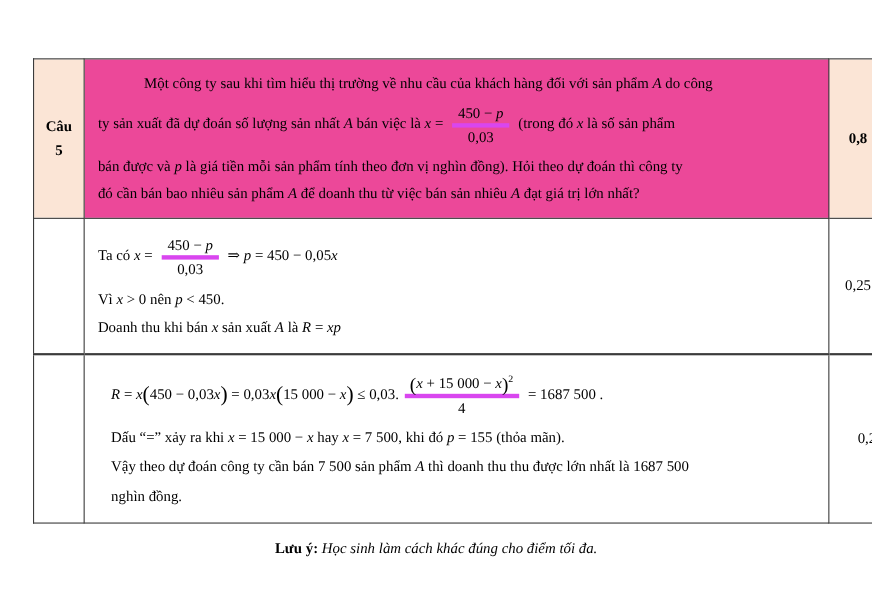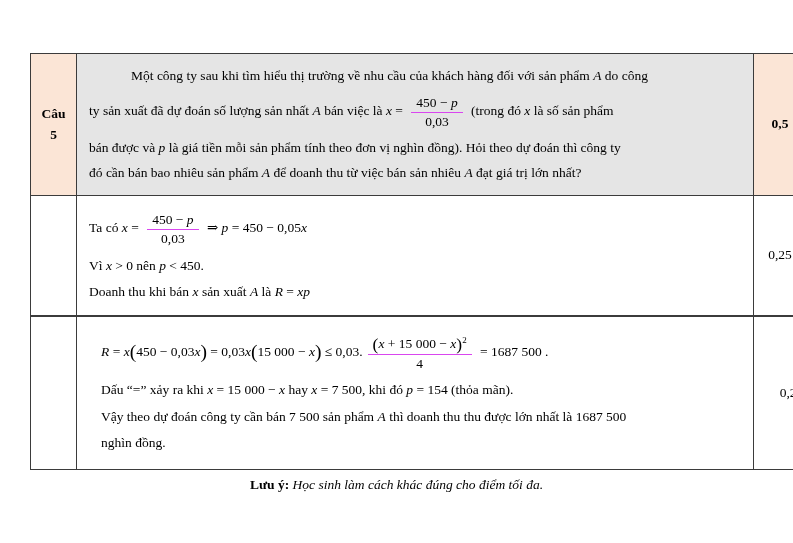--- a/index.html
+++ b/index.html
@@ -30,21 +30,21 @@
     font-size:14px;
     line-height:1.6;
     margin-left:28px;
   }
   td.qempty{width:43px;background:#fff;}
   td.content{
     width:652px;
     padding:5px 12px;
     vertical-align:middle;
   }
-  td.content.hl{background:#e5e5e5;}
+  td.content.hl{background:#ec4899;}
   td.score{
     width:50px;
     text-align:center;
     background:#fff;
     font-size:14px;
   }
   td.score.hl{background:#fbe5d6;font-weight:bold;}
   tr.r1{height:132px;}
   tr.r2{height:108px;}
   tr.r3{height:154px;}
@@ -55,29 +55,29 @@
   i.mv{font-family:"Liberation Serif",serif;}
   .frac{
     display:inline-block;
     vertical-align:middle;
     text-align:center;
     margin:1px 5px;
     line-height:1.15;
   }
   .frac .num{
     display:block;
-    border-bottom:1px solid #d946ef;
+    border-bottom:4px solid #d946ef;
     padding:1px 5px 2px 5px;
   }
   .frac .den{display:block;padding:1px 5px 0 5px;}
   .bp{font-size:1.45em;font-weight:400;vertical-align:-0.12em;line-height:0;}
   .num .bp{font-size:1.3em;}
   sup.sq{font-size:9px;vertical-align:super;line-height:0;}
   .footer{
-    position:absolute;left:0;top:472px;width:793px;
+    position:absolute;left:0;top:486px;width:793px;
     text-align:center;
     font-size:13.5px;
     line-height:1.9;
   }
   .note-label{font-weight:bold;}
   .note-text{font-style:italic;}
   .end-line{font-weight:bold;}
 </style>
 </head>
 <body>
@@ -91,38 +91,38 @@
       <td class="qcell">
         <div>Câu</div>
         <div>5</div>
       </td>
       <td class="content hl">
         <div class="tline indent"><span>Một công ty sau khi tìm hiểu thị trường về nhu cầu của khách hàng đối với sản phẩm </span><i class="mv">A</i><span>  do công</span></div>
         <div class="tline"><span>ty sản xuất đã dự đoán số lượng sản nhất </span><i class="mv">A</i><span>  bán việc là </span><i class="mv">x</i><span> = </span><span class="frac"><span class="num"><span>450 − </span><i class="mv">p</i></span><span class="den">0,03</span></span><span> (trong đó </span><i class="mv">x</i><span>  là số sản phẩm</span></div>
         <div class="tline"><span>bán được và </span><i class="mv">p</i><span>  là giá tiền mỗi sản phẩm tính theo đơn vị nghìn đồng). Hỏi theo dự đoán thì công ty</span></div>
         <div class="tline"><span>đó cần bán bao nhiêu sản phẩm </span><i class="mv">A</i><span>  để doanh thu từ việc bán sản nhiêu </span><i class="mv">A</i><span>  đạt giá trị lớn nhất?</span></div>
       </td>
-      <td class="score hl"><span>0,5</span></td>
+      <td class="score hl"><span>0,8</span></td>
     </tr>
 
     <tr class="r2">
       <td class="qempty"></td>
       <td class="content">
         <div class="tline"><span>Ta có </span><i class="mv">x</i><span> = </span><span class="frac"><span class="num"><span>450 − </span><i class="mv">p</i></span><span class="den">0,03</span></span><span> ⇒ </span><i class="mv">p</i><span> = 450 − 0,05</span><i class="mv">x</i></div>
         <div class="tline"><span>Vì </span><i class="mv">x</i><span> &gt; 0 nên </span><i class="mv">p</i><span> &lt; 450.</span></div>
         <div class="tline"><span>Doanh thu khi bán </span><i class="mv">x</i><span>  sản xuất </span><i class="mv">A</i><span>  là  </span><i class="mv">R</i><span> = </span><i class="mv">xp</i></div>
       </td>
       <td class="score"><span>0,25</span></td>
     </tr>
 
     <tr class="r3">
       <td class="qempty"></td>
       <td class="content">
         <div class="tline"><i class="mv">R</i><span> = </span><i class="mv">x</i><span class="bp">(</span><span>450 − 0,03</span><i class="mv">x</i><span class="bp">)</span><span> = 0,03</span><i class="mv">x</i><span class="bp">(</span><span>15 000 − </span><i class="mv">x</i><span class="bp">)</span><span> ≤ 0,03.</span><span class="frac"><span class="num"><span class="bp">(</span><i class="mv">x</i><span> + 15 000 − </span><i class="mv">x</i><span class="bp">)</span><sup class="sq">2</sup></span><span class="den">4</span></span><span> = 1687 500 .</span></div>
-        <div class="tline"><span>Dấu “=” xảy ra khi </span><i class="mv">x</i><span> = 15 000 − </span><i class="mv">x</i><span>  hay </span><i class="mv">x</i><span> = 7 500</span><span>, khi đó </span><i class="mv">p</i><span> = 154  (thỏa mãn).</span></div>
+        <div class="tline"><span>Dấu “=” xảy ra khi </span><i class="mv">x</i><span> = 15 000 − </span><i class="mv">x</i><span>  hay </span><i class="mv">x</i><span> = 7 500</span><span>, khi đó </span><i class="mv">p</i><span> = 155  (thỏa mãn).</span></div>
         <div class="tline"><span>Vậy theo dự đoán công ty cần bán  7 500  sản phẩm </span><i class="mv">A</i><span>  thì doanh thu thu được lớn nhất là  1687 500</span></div>
         <div class="tline"><span>nghìn đồng.</span></div>
       </td>
       <td class="score"><span>0,25</span></td>
     </tr>
   </tbody>
     </table>
 
   <div class="footer">
     <div><span class="note-label">Lưu ý:</span><span class="note-text"> Học sinh làm cách khác đúng cho điểm tối đa.</span></div>

